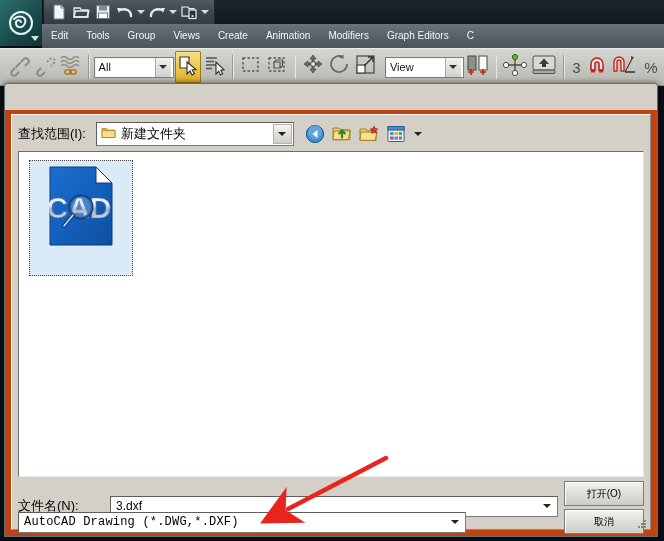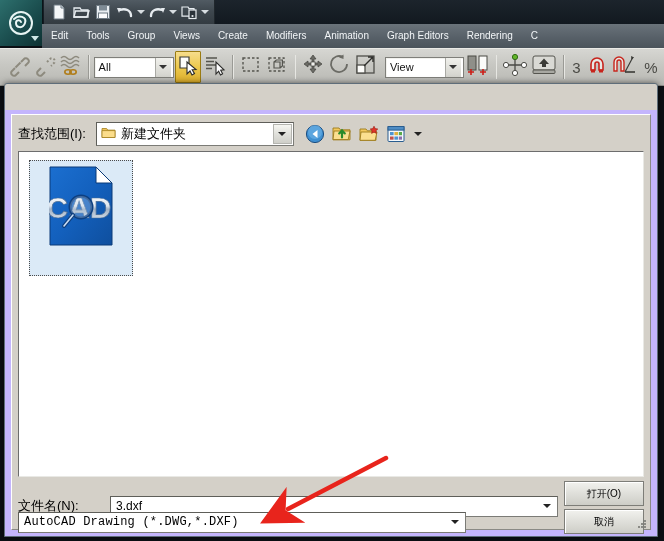--- a/index.html
+++ b/index.html
@@ -139,21 +139,21 @@
     position: absolute; right: 3px; top: 2px;
     width: 44px; height: 20px;
     background: linear-gradient(to bottom, #e48b7f 0%, #cf4434 18%, #b52c1d 55%, #d4634f 100%);
     border: 1px solid #7a2015; border-radius: 3px;
     color: #fff; font-size: 12px; font-weight: bold;
     display: flex; align-items: center; justify-content: center;
     text-shadow: 0 1px 1px rgba(0,0,0,.55);
   }
   .dlg-body {
     position: absolute; left: 0; right: 0; top: 26px; bottom: 0;
-    background: #c4b5fd;
+    background: #c2410c;
     padding: 16px;
   }
   .dlg-inner {
     position: absolute; left: 6px; top: 4px; right: 6px; bottom: 6px;
     background: #d4d0c8;
     border: 1px solid #ffffff;
     border-right-color: #8a8a85;
     border-bottom-color: #8a8a85;
   }
 
@@ -305,24 +305,23 @@
         <i class="tri-down"></i>
       </div>
   </div>
 
   <div class="menubar">
     <span class="menu-item">Edit</span>
     <span class="menu-item">Tools</span>
     <span class="menu-item">Group</span>
     <span class="menu-item">Views</span>
     <span class="menu-item">Create</span>
+    <span class="menu-item">Animation</span>
     <span class="menu-item">Modifiers</span>
-    <span class="menu-item">Animation</span>
     <span class="menu-item">Graph Editors</span>
-    <span class="menu-item">Rendering</span>
     <span class="menu-item">C</span>
   </div>
 
   <div class="maintoolbar">
     <div style="width:6px"></div>
 
     <div class="tb-btn">
       <span>
       <svg width="24" height="24" viewBox="0 0 24 24">
         <path d="M9 15 L5.5 18.5 a3 3 0 0 0 4 4 L13 19" fill="none" stroke="#8d8a7e" stroke-width="2"></path>

